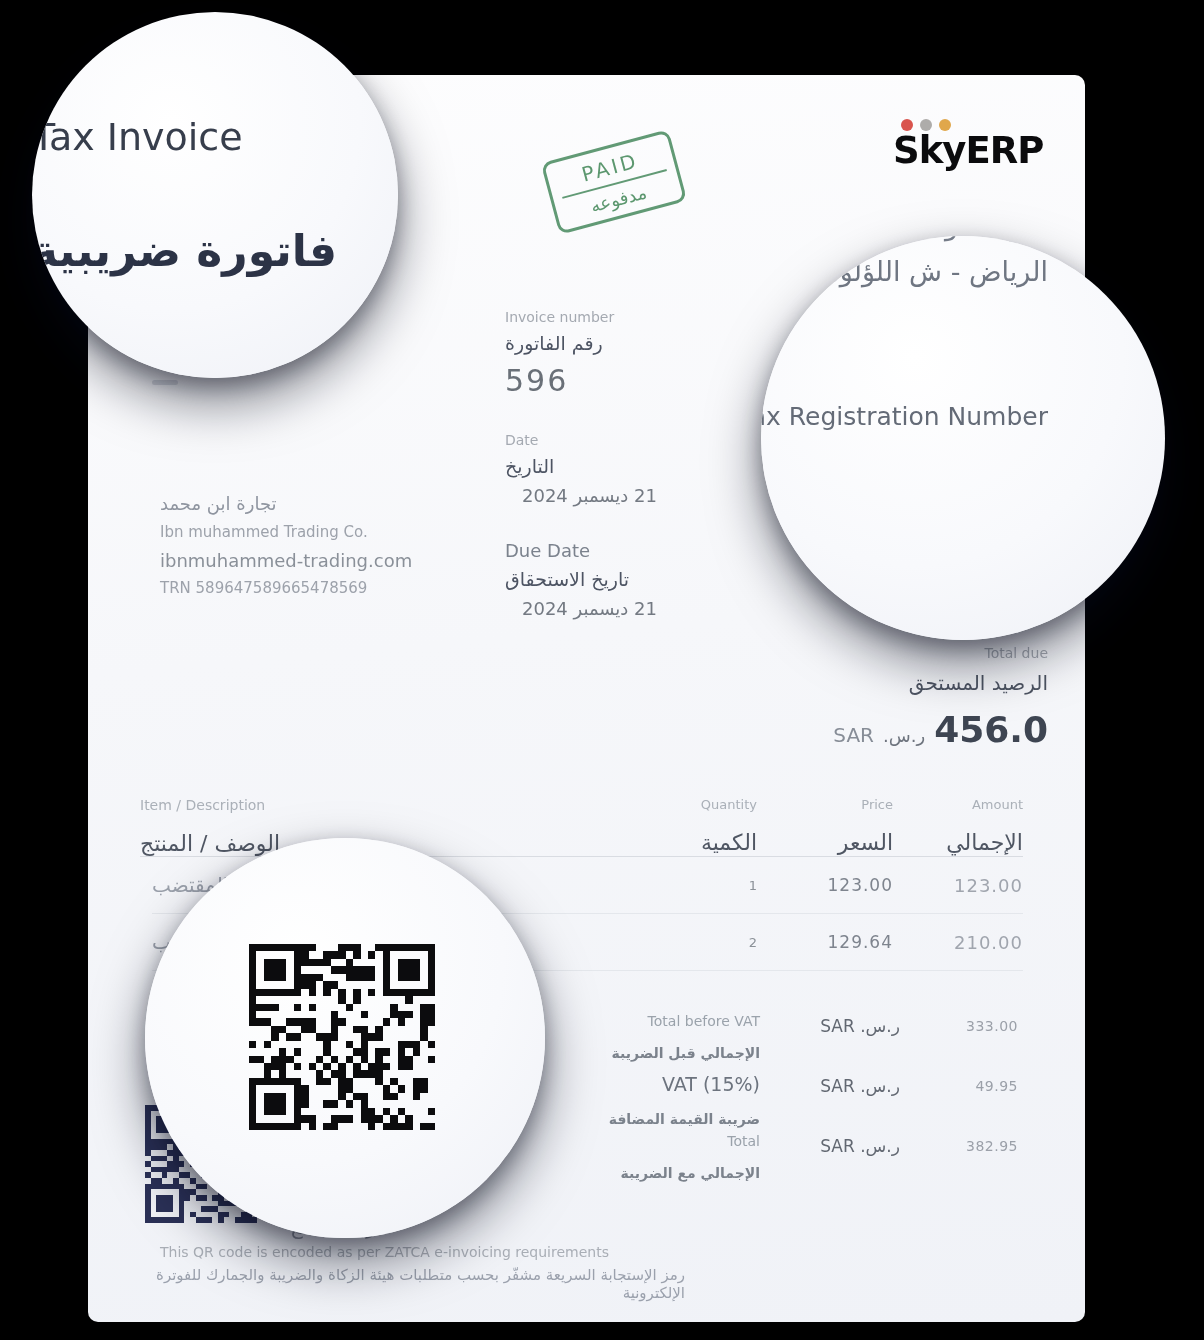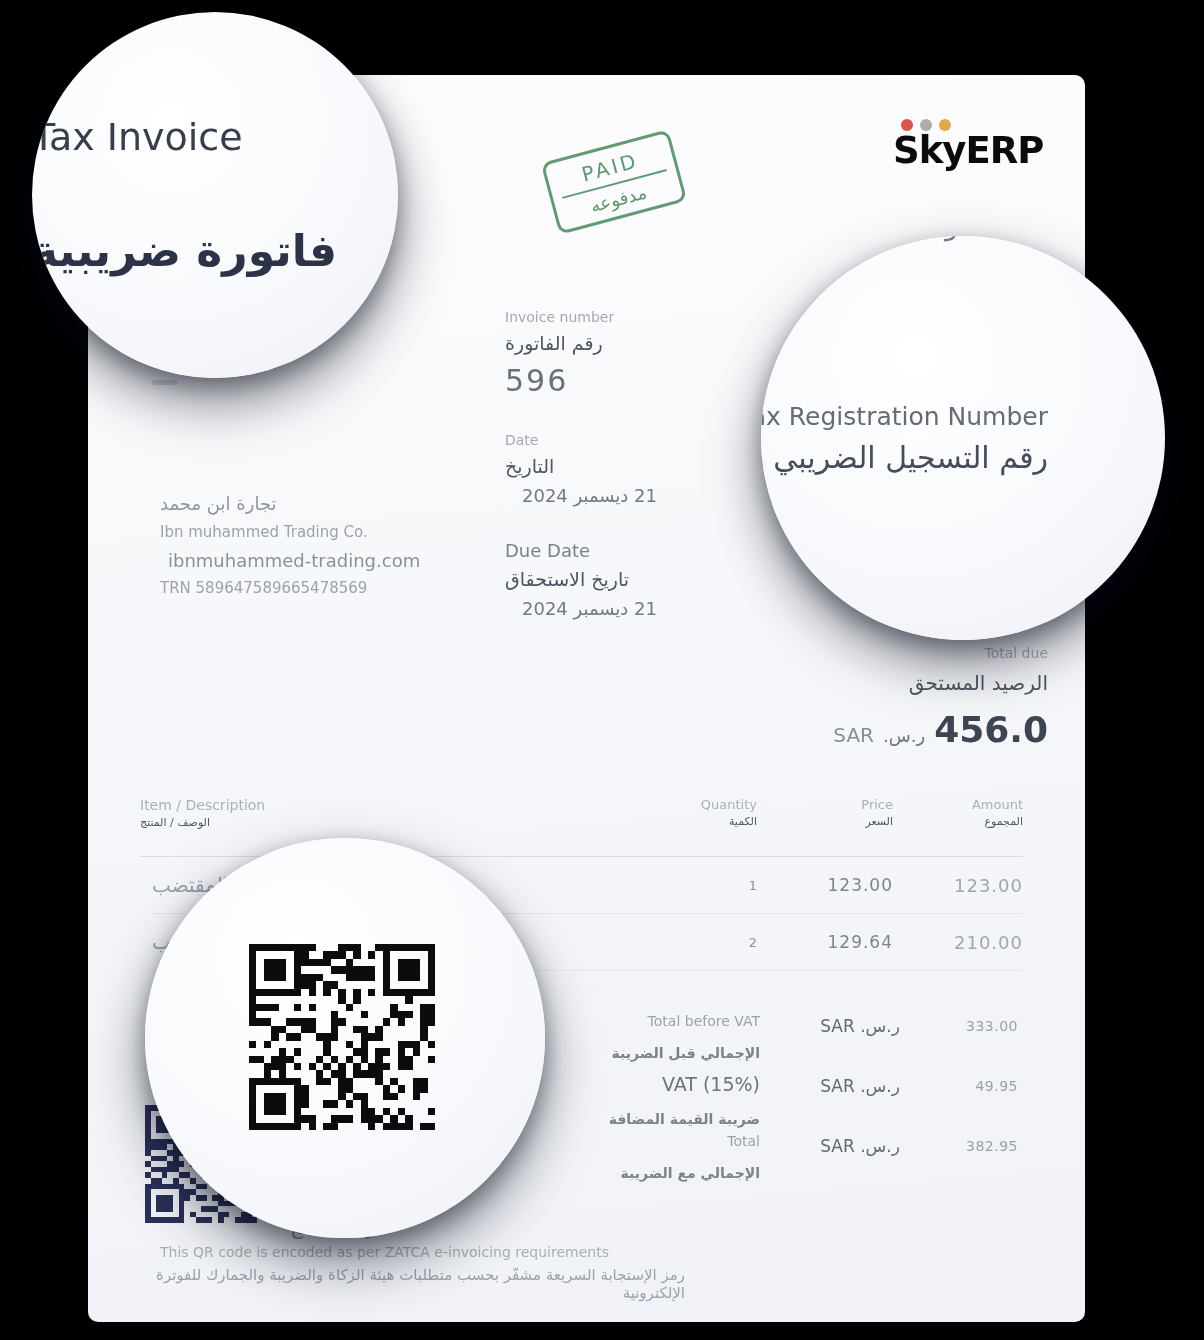--- a/index.html
+++ b/index.html
@@ -42,21 +42,21 @@
   .lbl-en-lg { font-size:18px; color:#7b828d; }
   .lbl-ar  { font-size:19px; color:#4d5463; margin-top:7px; text-align:left; }
   .meta-val-big { font-size:30px; color:#6a7078; letter-spacing:2px; margin-top:9px; }
   .meta-val { font-size:18px; color:#737982; margin-top:8px; text-align:left;margin-left:17px; }
   .meta-group { margin-bottom:34px; }
 
   
   .seller { position:absolute; left:72px; top:418px; }
   .seller-ar { font-size:18px; color:#8f95a0; text-align:left; }
   .seller-en { font-size:15px; color:#9da2ab; margin-top:9px; }
-  .seller-web { font-size:18px; color:#8a9099; margin-top:9px;margin-left:8px; }
+  .seller-web { font-size:18px; color:#8a9099; margin-top:9px; }
   .seller-trn { font-size:15px; color:#9da2ab; margin-top:8px; }
 
   .fragment-bar { position:absolute; left:64px; top:305px; width:26px; height:5px;
     background:#c7cbd4; border-radius:3px; opacity:.65; }
 
   
   .total-due { position:absolute; right:37px; top:570px; text-align:right; }
   .td-label-en { font-size:14px; color:#a6abb3; }
   .td-label-ar { font-size:20px; color:#4d5462; margin-top:10px; }
   .td-amount { display:flex; direction:rtl; justify-content:flex-start; align-items:baseline; gap:9px; margin-top:14px; }
@@ -68,21 +68,21 @@
   .table { position:absolute; left:52px; top:722px; width:883px; }
   .thead { position:relative; height:60px; border-bottom:1px solid #d9dce2; }
   .trow  { position:relative; height:57px; border-bottom:1px solid #e4e7ec;margin-left:12px; }
   .cell { position:absolute; top:50%; transform:translateY(-50%); }
   .c-item { left:0; text-align:left; }
   .c-qty { right:266px; text-align:right; }
   .c-price { right:130px; text-align:right; }
   .c-amount { right:0; text-align:right; }
   .h-en { font-size:14px; color:#aab0b8; }
   .h-en-sm { font-size:13px; color:#aab0b8; }
-  .h-ar { font-size:11px; color:#4f5663; margin-top:3px; }
+  .h-ar { font-size:22px; color:#4f5663; margin-top:18px; }
   .thead .cell { top:0; transform:none; }
   .item-name { font-size:20px; color:#9aa0ab; }
   .v-qty { font-size:13px; color:#8b9198; }
   .v-price { font-size:17px; color:#7e848e; letter-spacing:1px; }
   .v-amount { font-size:18px; color:#a0a5ae; letter-spacing:1px; }
 
   
   .totals { position:absolute; right:62px; top:938px; width:400px; }
   .t-row { position:relative; height:52px; margin-bottom:8px; }
   .t-label { position:absolute; right:263px; top:0; text-align:right; white-space:nowrap; }
@@ -195,21 +195,21 @@
         <div class="cell c-qty">
           <div class="h-en-sm">Quantity</div>
           <div class="h-ar" dir="rtl">الكمية</div>
         </div>
         <div class="cell c-price">
           <div class="h-en-sm">Price</div>
           <div class="h-ar" dir="rtl">السعر</div>
         </div>
         <div class="cell c-amount">
           <div class="h-en-sm">Amount</div>
-          <div class="h-ar" dir="rtl">المجموع</div>
+          <div class="h-ar" dir="rtl">الإجمالي</div>
         </div>
       </div>
       <div class="trow">
         <div class="cell c-item item-name" dir="rtl" style="left:0;right:auto">المقتضب</div>
         <div class="cell c-qty v-qty">1</div>
         <div class="cell c-price v-price">123.00</div>
         <div class="cell c-amount v-amount">123.00</div>
       </div>
       <div class="trow">
         <div class="cell c-item item-name" dir="rtl" style="left:0;right:auto">ب</div>
@@ -499,22 +499,22 @@
     <div class="footer-ar" dir="rtl">رمز الإستجابة السريعة مشفّر بحسب متطلبات هيئة الزكاة والضريبة والجمارك للفوترة الإلكترونية</div>
   </div>
 
   <div class="bubble bubble1">
     <div class="b1-en">Tax Invoice</div>
     <div class="b1-ar" dir="rtl">فاتورة ضريبية</div>
   </div>
 
   <div class="bubble bubble2">
     <div class="b2-line b2-company" dir="rtl">شركة الوصي</div>
+    <div class="b2-line b2-addr1" dir="rtl">الرياض - ش اللؤلؤة</div>
     <div class="b2-line b2-trn-en">ax Registration Number</div>
-    <div class="b2-line b2-trn-ar" dir="rtl">رقم التسجيل الضريبي</div>
   </div>
 
   <div class="bubble bubble3">
     <div class="qr-big"><svg xmlns="http://www.w3.org/2000/svg" viewBox="0 0 25 25" shape-rendering="crispEdges" style="width:100%;height:100%" fill="#0c0c0e">
           <rect x="0" y="0" width="1" height="1"></rect>
           <rect x="1" y="0" width="1" height="1"></rect>
           <rect x="2" y="0" width="1" height="1"></rect>
           <rect x="3" y="0" width="1" height="1"></rect>
           <rect x="4" y="0" width="1" height="1"></rect>
           <rect x="5" y="0" width="1" height="1"></rect>

